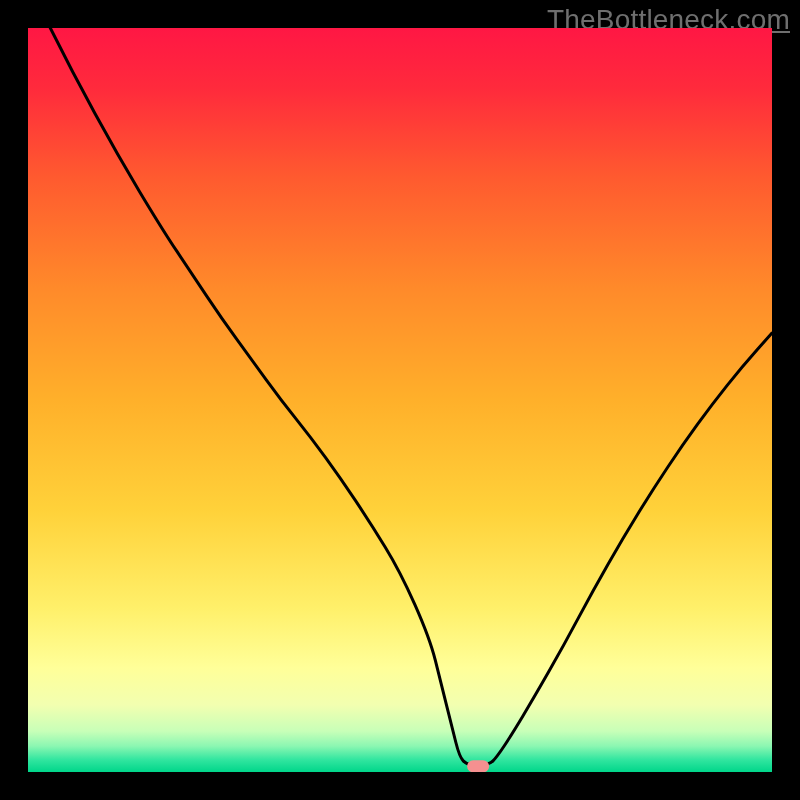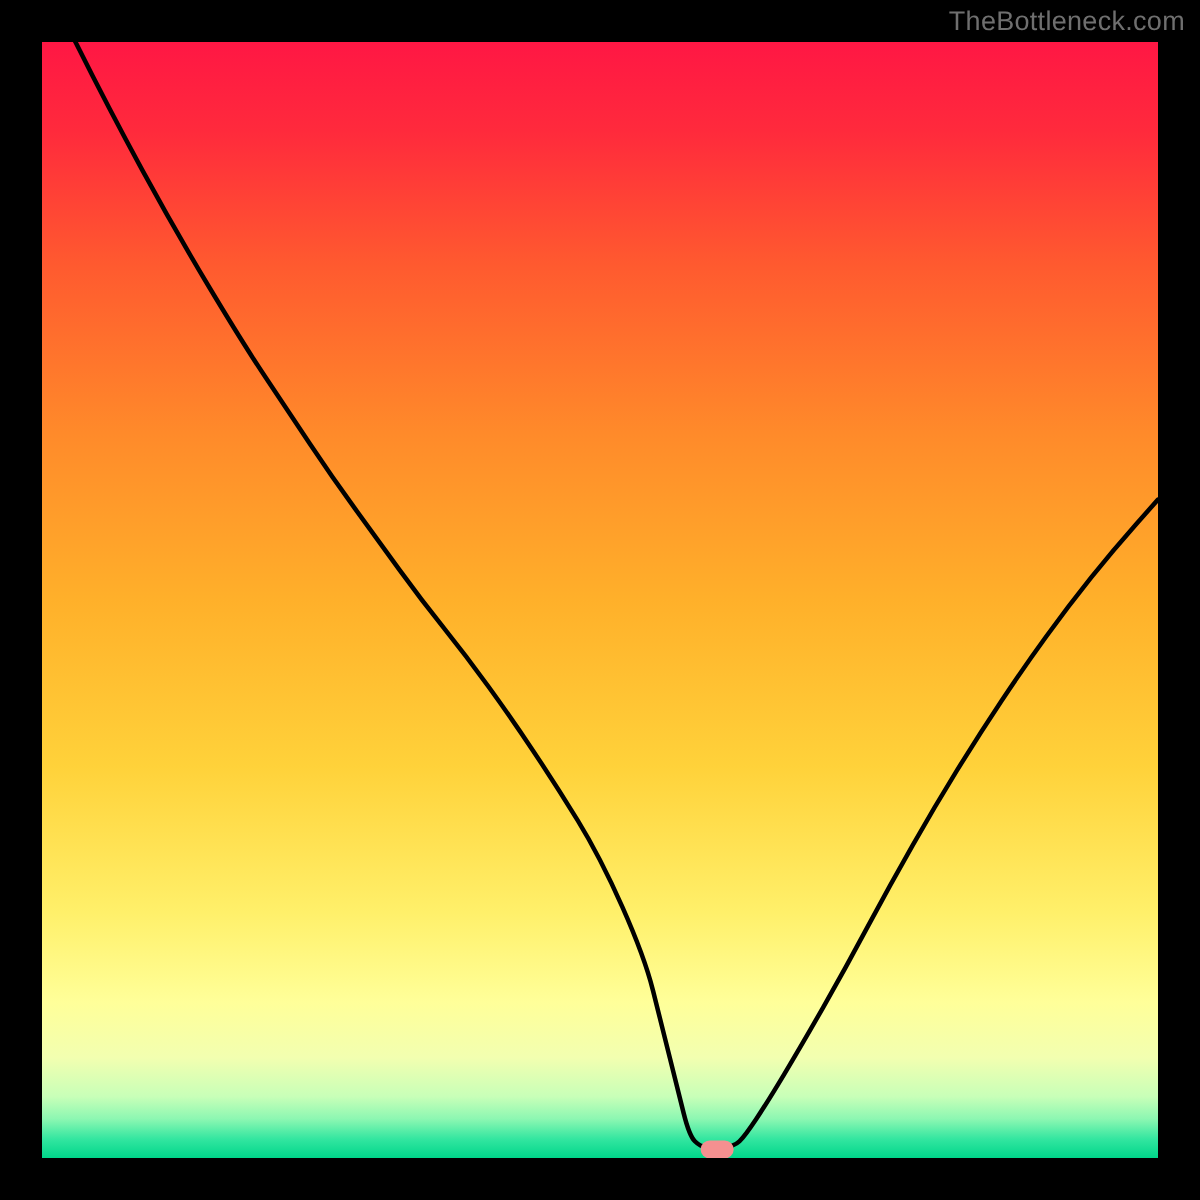--- a/index.html
+++ b/index.html
@@ -17,23 +17,24 @@
     top: 0;
     width: 800px;
     height: 800px;
     background: #000;
   }
   .watermark {
     position: absolute;
     top: 4px;
     right: 10px;
     color: #6f6f6f;
-    font-size: 18px;
+    font-size: 28px;
     letter-spacing: 0.2px;
     font-family: Arial, Helvetica, sans-serif;
+    text-decoration: underline;
   }
   .plot-wrapper {
     position: absolute;
     left: 28px;
     top: 28px;
     width: 744px;
     height: 744px;
   }
   svg {
     display: block;

